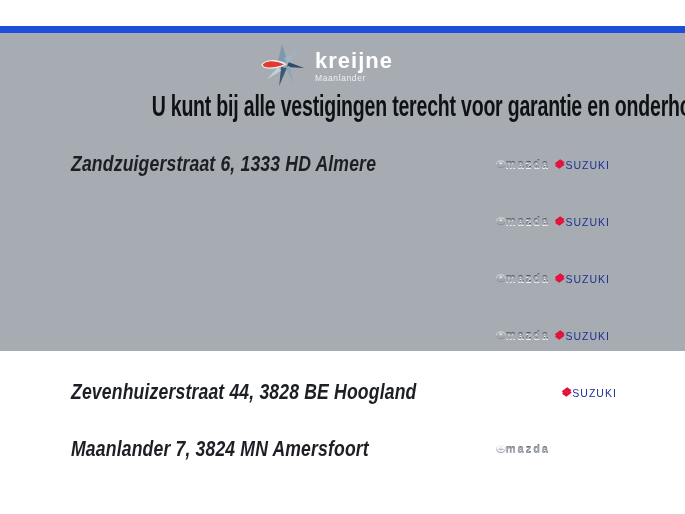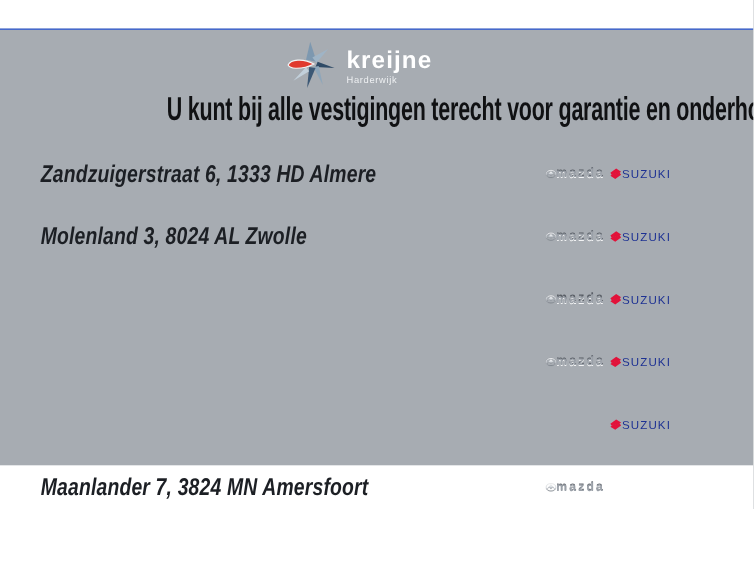--- a/index.html
+++ b/index.html
@@ -11,23 +11,23 @@
   }
   .viewport{
     position:relative;
     width:685px;height:514px;
     background:var(--page-bg,#ffffff);
     overflow:hidden;
   }
   .panel{
     position:absolute;
     left:0;top:26px;
-    width:685px;height:397px;
+    width:685px;height:325px;
     background:var(--panel-bg,#a7acb2);
-    border-top:1px solid #1d4ed8;
+    border-top:7px solid #1d4ed8;
     box-sizing:border-box;
   }
   
   .brand-header{
     display:flex;
     justify-content:center;
     align-items:flex-start;
     padding-top:9px;
     transform:translateX(-16px);
     height:45px;
@@ -56,20 +56,21 @@
     font-weight:bold;
     letter-spacing:-.3px;
     color:var(--title-color,#101113);
   }
   
   .locations{margin-top:12px;}
   .row{
     height:57px;
     display:flex;
     align-items:center;
+    padding-left:34px;
   }
   .address{
     margin-left:37px;
     white-space:nowrap;
   }
   .address span{
     display:inline-block;
     transform:scaleX(.8);
     transform-origin:left center;
     font-size:22px;
@@ -120,21 +121,21 @@
         <polygon points="23,2 29,21 19,19" fill="#7d98b0"></polygon>
         <polygon points="40,9 29,22 25,17" fill="#9fb4c6"></polygon>
         <polygon points="46,27 28,26 30,21" fill="#2e4a66"></polygon>
         <polygon points="35,43 26,26 31,25" fill="#8ea6ba"></polygon>
         <polygon points="20,46 22,26 28,27" fill="#3c5875"></polygon>
         <polygon points="7,39 19,26 22,30" fill="#c2d0db"></polygon>
         <path d="M2 24 Q4 20 11 19.5 Q19 19 26.5 23.2 Q18 27.5 9 27.2 Q3.5 26.8 2 24 Z" fill="#e0392e" stroke="#f3f4f5" stroke-width="1.1"></path>
       </svg>
       <div class="brand-text">
         <div class="brand-name">kreijne</div>
-        <div class="brand-tagline">Harderwijk</div>
+        <div class="brand-tagline">Maanlander</div>
       </div>
     </div>
 
     <div class="title">
       <span>U kunt bij alle vestigingen terecht voor garantie en onderhoud</span>
     </div>
 
     <div class="locations">
   <div class="row">
     <div class="address">
@@ -162,110 +163,110 @@
         <svg class="suzuki-mark" viewBox="0 0 40 36">
           <path d="M3 15 L21.5 1.5 L37 11.5 L23.5 21 L16.5 16.5 L8 22.5 Z"></path>
           <path d="M37 21 L18.5 34.5 L3 24.5 L16.5 15 L23.5 19.5 L32 13.5 Z"></path>
         </svg>
         <div class="suzuki-word">SUZUKI</div>
       </div>
     </div>
   </div>
 
   <div class="row">
+    <div class="logos">
+      <div class="slot mazda-slot">
+        <svg class="mazda-mark" viewBox="0 0 54 40">
+          <defs>
+            <linearGradient id="mz" x1="0" y1="0" x2="0" y2="1">
+              <stop offset="0" stop-color="#ffffff"></stop>
+              <stop offset="0.45" stop-color="#d9dde2"></stop>
+              <stop offset="1" stop-color="#7c828a"></stop>
+            </linearGradient>
+          </defs>
+          <ellipse cx="27" cy="20.5" rx="24.5" ry="18" fill="none" stroke="url(#mz)" stroke-width="4.2"></ellipse>
+          <ellipse cx="27" cy="20.5" rx="26.6" ry="20.1" fill="none" stroke="#70767e" stroke-width="0.7"></ellipse>
+          <path d="M27 7 C19 13 10.5 22.5 6.5 30.5 C11.5 23.5 16.5 21 21 23.2
+                   C23.6 24.4 25.6 26.3 27 29.5 C28.4 26.3 30.4 24.4 33 23.2
+                   C37.5 21 42.5 23.5 47.5 30.5 C43.5 22.5 35 13 27 7 Z" fill="url(#mz)" stroke="#6c727a" stroke-width="0.6"></path>
+        </svg>
+        <div class="mazda-word">mazda</div>
+      </div>
+      <div class="slot suzuki-slot">
+        <svg class="suzuki-mark" viewBox="0 0 40 36">
+          <path d="M3 15 L21.5 1.5 L37 11.5 L23.5 21 L16.5 16.5 L8 22.5 Z"></path>
+          <path d="M37 21 L18.5 34.5 L3 24.5 L16.5 15 L23.5 19.5 L32 13.5 Z"></path>
+        </svg>
+        <div class="suzuki-word">SUZUKI</div>
+      </div>
+    </div>
+  </div>
+
+  <div class="row">
+    <div class="logos">
+      <div class="slot mazda-slot">
+        <svg class="mazda-mark" viewBox="0 0 54 40">
+          <defs>
+            <linearGradient id="mz" x1="0" y1="0" x2="0" y2="1">
+              <stop offset="0" stop-color="#ffffff"></stop>
+              <stop offset="0.45" stop-color="#d9dde2"></stop>
+              <stop offset="1" stop-color="#7c828a"></stop>
+            </linearGradient>
+          </defs>
+          <ellipse cx="27" cy="20.5" rx="24.5" ry="18" fill="none" stroke="url(#mz)" stroke-width="4.2"></ellipse>
+          <ellipse cx="27" cy="20.5" rx="26.6" ry="20.1" fill="none" stroke="#70767e" stroke-width="0.7"></ellipse>
+          <path d="M27 7 C19 13 10.5 22.5 6.5 30.5 C11.5 23.5 16.5 21 21 23.2
+                   C23.6 24.4 25.6 26.3 27 29.5 C28.4 26.3 30.4 24.4 33 23.2
+                   C37.5 21 42.5 23.5 47.5 30.5 C43.5 22.5 35 13 27 7 Z" fill="url(#mz)" stroke="#6c727a" stroke-width="0.6"></path>
+        </svg>
+        <div class="mazda-word">mazda</div>
+      </div>
+      <div class="slot suzuki-slot">
+        <svg class="suzuki-mark" viewBox="0 0 40 36">
+          <path d="M3 15 L21.5 1.5 L37 11.5 L23.5 21 L16.5 16.5 L8 22.5 Z"></path>
+          <path d="M37 21 L18.5 34.5 L3 24.5 L16.5 15 L23.5 19.5 L32 13.5 Z"></path>
+        </svg>
+        <div class="suzuki-word">SUZUKI</div>
+      </div>
+    </div>
+  </div>
+
+  <div class="row">
+    <div class="logos">
+      <div class="slot mazda-slot">
+        <svg class="mazda-mark" viewBox="0 0 54 40">
+          <defs>
+            <linearGradient id="mz" x1="0" y1="0" x2="0" y2="1">
+              <stop offset="0" stop-color="#ffffff"></stop>
+              <stop offset="0.45" stop-color="#d9dde2"></stop>
+              <stop offset="1" stop-color="#7c828a"></stop>
+            </linearGradient>
+          </defs>
+          <ellipse cx="27" cy="20.5" rx="24.5" ry="18" fill="none" stroke="url(#mz)" stroke-width="4.2"></ellipse>
+          <ellipse cx="27" cy="20.5" rx="26.6" ry="20.1" fill="none" stroke="#70767e" stroke-width="0.7"></ellipse>
+          <path d="M27 7 C19 13 10.5 22.5 6.5 30.5 C11.5 23.5 16.5 21 21 23.2
+                   C23.6 24.4 25.6 26.3 27 29.5 C28.4 26.3 30.4 24.4 33 23.2
+                   C37.5 21 42.5 23.5 47.5 30.5 C43.5 22.5 35 13 27 7 Z" fill="url(#mz)" stroke="#6c727a" stroke-width="0.6"></path>
+        </svg>
+        <div class="mazda-word">mazda</div>
+      </div>
+      <div class="slot suzuki-slot">
+        <svg class="suzuki-mark" viewBox="0 0 40 36">
+          <path d="M3 15 L21.5 1.5 L37 11.5 L23.5 21 L16.5 16.5 L8 22.5 Z"></path>
+          <path d="M37 21 L18.5 34.5 L3 24.5 L16.5 15 L23.5 19.5 L32 13.5 Z"></path>
+        </svg>
+        <div class="suzuki-word">SUZUKI</div>
+      </div>
+    </div>
+  </div>
+
+  <div class="row">
     <div class="address">
-      <span class="address-text">Molenland 3, 8024 AL Zwolle</span>
-    </div>
-    <div class="logos">
-      <div class="slot mazda-slot">
-        <svg class="mazda-mark" viewBox="0 0 54 40">
-          <defs>
-            <linearGradient id="mz" x1="0" y1="0" x2="0" y2="1">
-              <stop offset="0" stop-color="#ffffff"></stop>
-              <stop offset="0.45" stop-color="#d9dde2"></stop>
-              <stop offset="1" stop-color="#7c828a"></stop>
-            </linearGradient>
-          </defs>
-          <ellipse cx="27" cy="20.5" rx="24.5" ry="18" fill="none" stroke="url(#mz)" stroke-width="4.2"></ellipse>
-          <ellipse cx="27" cy="20.5" rx="26.6" ry="20.1" fill="none" stroke="#70767e" stroke-width="0.7"></ellipse>
-          <path d="M27 7 C19 13 10.5 22.5 6.5 30.5 C11.5 23.5 16.5 21 21 23.2
-                   C23.6 24.4 25.6 26.3 27 29.5 C28.4 26.3 30.4 24.4 33 23.2
-                   C37.5 21 42.5 23.5 47.5 30.5 C43.5 22.5 35 13 27 7 Z" fill="url(#mz)" stroke="#6c727a" stroke-width="0.6"></path>
-        </svg>
-        <div class="mazda-word">mazda</div>
-      </div>
-      <div class="slot suzuki-slot">
-        <svg class="suzuki-mark" viewBox="0 0 40 36">
-          <path d="M3 15 L21.5 1.5 L37 11.5 L23.5 21 L16.5 16.5 L8 22.5 Z"></path>
-          <path d="M37 21 L18.5 34.5 L3 24.5 L16.5 15 L23.5 19.5 L32 13.5 Z"></path>
-        </svg>
-        <div class="suzuki-word">SUZUKI</div>
-      </div>
-    </div>
-  </div>
-
-  <div class="row">
-    <div class="logos">
-      <div class="slot mazda-slot">
-        <svg class="mazda-mark" viewBox="0 0 54 40">
-          <defs>
-            <linearGradient id="mz" x1="0" y1="0" x2="0" y2="1">
-              <stop offset="0" stop-color="#ffffff"></stop>
-              <stop offset="0.45" stop-color="#d9dde2"></stop>
-              <stop offset="1" stop-color="#7c828a"></stop>
-            </linearGradient>
-          </defs>
-          <ellipse cx="27" cy="20.5" rx="24.5" ry="18" fill="none" stroke="url(#mz)" stroke-width="4.2"></ellipse>
-          <ellipse cx="27" cy="20.5" rx="26.6" ry="20.1" fill="none" stroke="#70767e" stroke-width="0.7"></ellipse>
-          <path d="M27 7 C19 13 10.5 22.5 6.5 30.5 C11.5 23.5 16.5 21 21 23.2
-                   C23.6 24.4 25.6 26.3 27 29.5 C28.4 26.3 30.4 24.4 33 23.2
-                   C37.5 21 42.5 23.5 47.5 30.5 C43.5 22.5 35 13 27 7 Z" fill="url(#mz)" stroke="#6c727a" stroke-width="0.6"></path>
-        </svg>
-        <div class="mazda-word">mazda</div>
-      </div>
-      <div class="slot suzuki-slot">
-        <svg class="suzuki-mark" viewBox="0 0 40 36">
-          <path d="M3 15 L21.5 1.5 L37 11.5 L23.5 21 L16.5 16.5 L8 22.5 Z"></path>
-          <path d="M37 21 L18.5 34.5 L3 24.5 L16.5 15 L23.5 19.5 L32 13.5 Z"></path>
-        </svg>
-        <div class="suzuki-word">SUZUKI</div>
-      </div>
-    </div>
-  </div>
-
-  <div class="row">
-    <div class="logos">
-      <div class="slot mazda-slot">
-        <svg class="mazda-mark" viewBox="0 0 54 40">
-          <defs>
-            <linearGradient id="mz" x1="0" y1="0" x2="0" y2="1">
-              <stop offset="0" stop-color="#ffffff"></stop>
-              <stop offset="0.45" stop-color="#d9dde2"></stop>
-              <stop offset="1" stop-color="#7c828a"></stop>
-            </linearGradient>
-          </defs>
-          <ellipse cx="27" cy="20.5" rx="24.5" ry="18" fill="none" stroke="url(#mz)" stroke-width="4.2"></ellipse>
-          <ellipse cx="27" cy="20.5" rx="26.6" ry="20.1" fill="none" stroke="#70767e" stroke-width="0.7"></ellipse>
-          <path d="M27 7 C19 13 10.5 22.5 6.5 30.5 C11.5 23.5 16.5 21 21 23.2
-                   C23.6 24.4 25.6 26.3 27 29.5 C28.4 26.3 30.4 24.4 33 23.2
-                   C37.5 21 42.5 23.5 47.5 30.5 C43.5 22.5 35 13 27 7 Z" fill="url(#mz)" stroke="#6c727a" stroke-width="0.6"></path>
-        </svg>
-        <div class="mazda-word">mazda</div>
-      </div>
-      <div class="slot suzuki-slot">
-        <svg class="suzuki-mark" viewBox="0 0 40 36">
-          <path d="M3 15 L21.5 1.5 L37 11.5 L23.5 21 L16.5 16.5 L8 22.5 Z"></path>
-          <path d="M37 21 L18.5 34.5 L3 24.5 L16.5 15 L23.5 19.5 L32 13.5 Z"></path>
-        </svg>
-        <div class="suzuki-word">SUZUKI</div>
-      </div>
-    </div>
-  </div>
-
-  <div class="row">
+      <span class="address-text">Zevenhuizerstraat 44, 3828 BE Hoogland</span>
+    </div>
     <div class="logos">
       <div class="slot mazda-slot hidden">
         <svg class="mazda-mark" viewBox="0 0 54 40">
           <defs>
             <linearGradient id="mz" x1="0" y1="0" x2="0" y2="1">
               <stop offset="0" stop-color="#ffffff"></stop>
               <stop offset="0.45" stop-color="#d9dde2"></stop>
               <stop offset="1" stop-color="#7c828a"></stop>
             </linearGradient>
           </defs>

